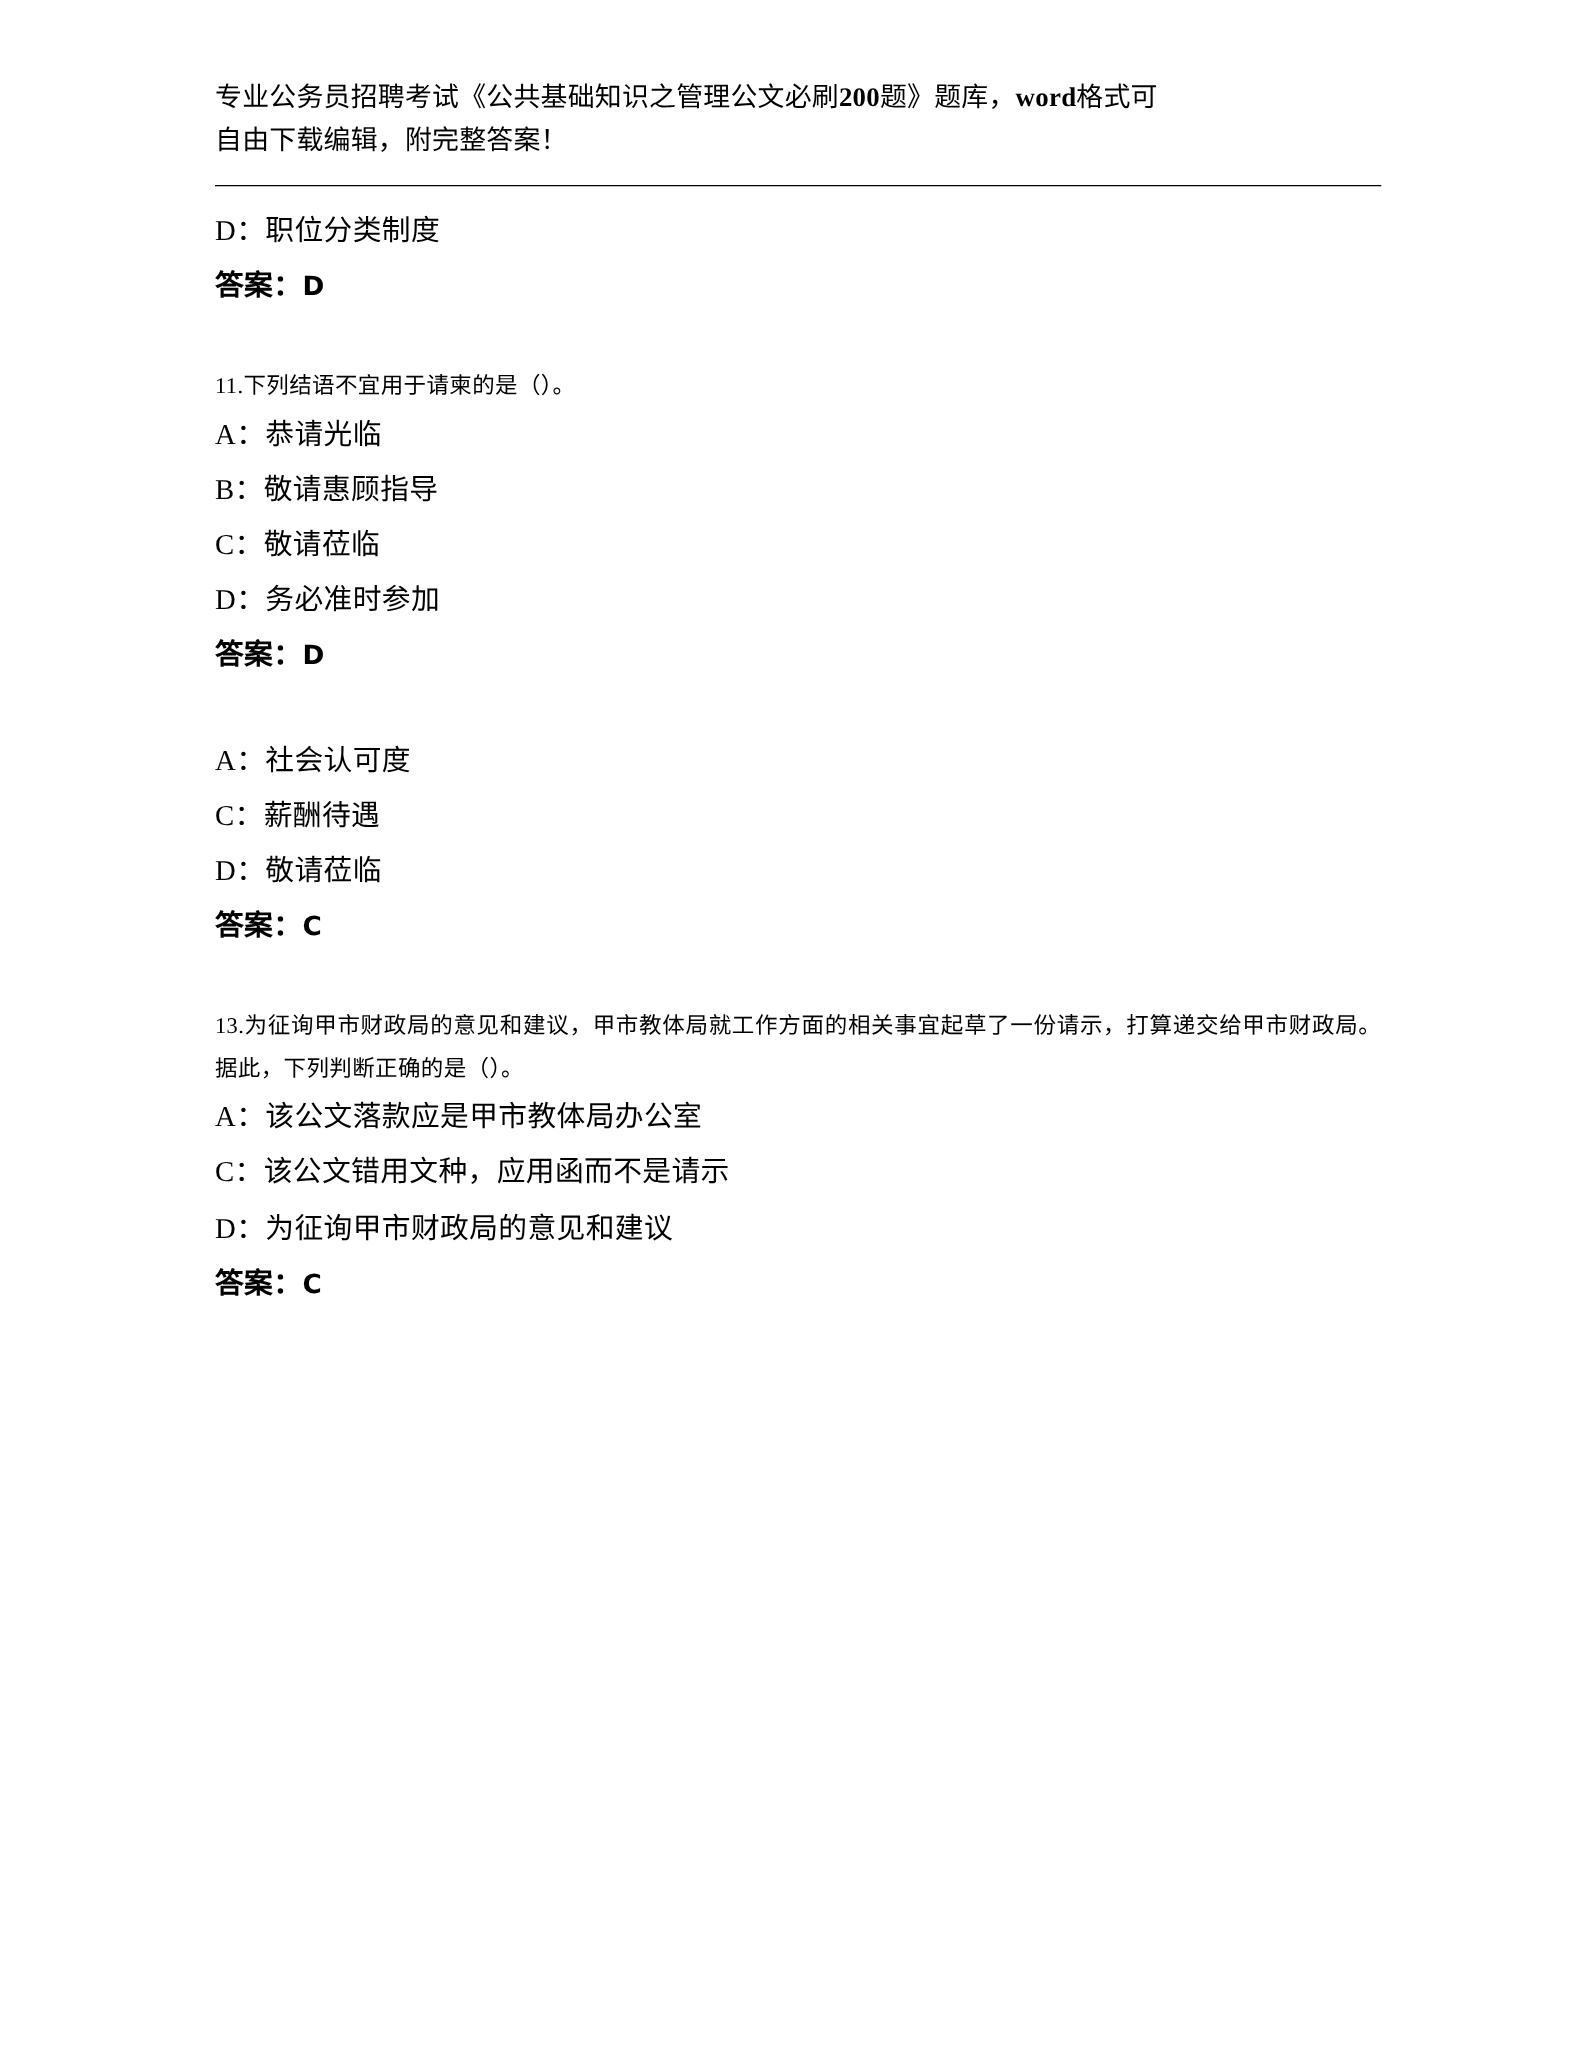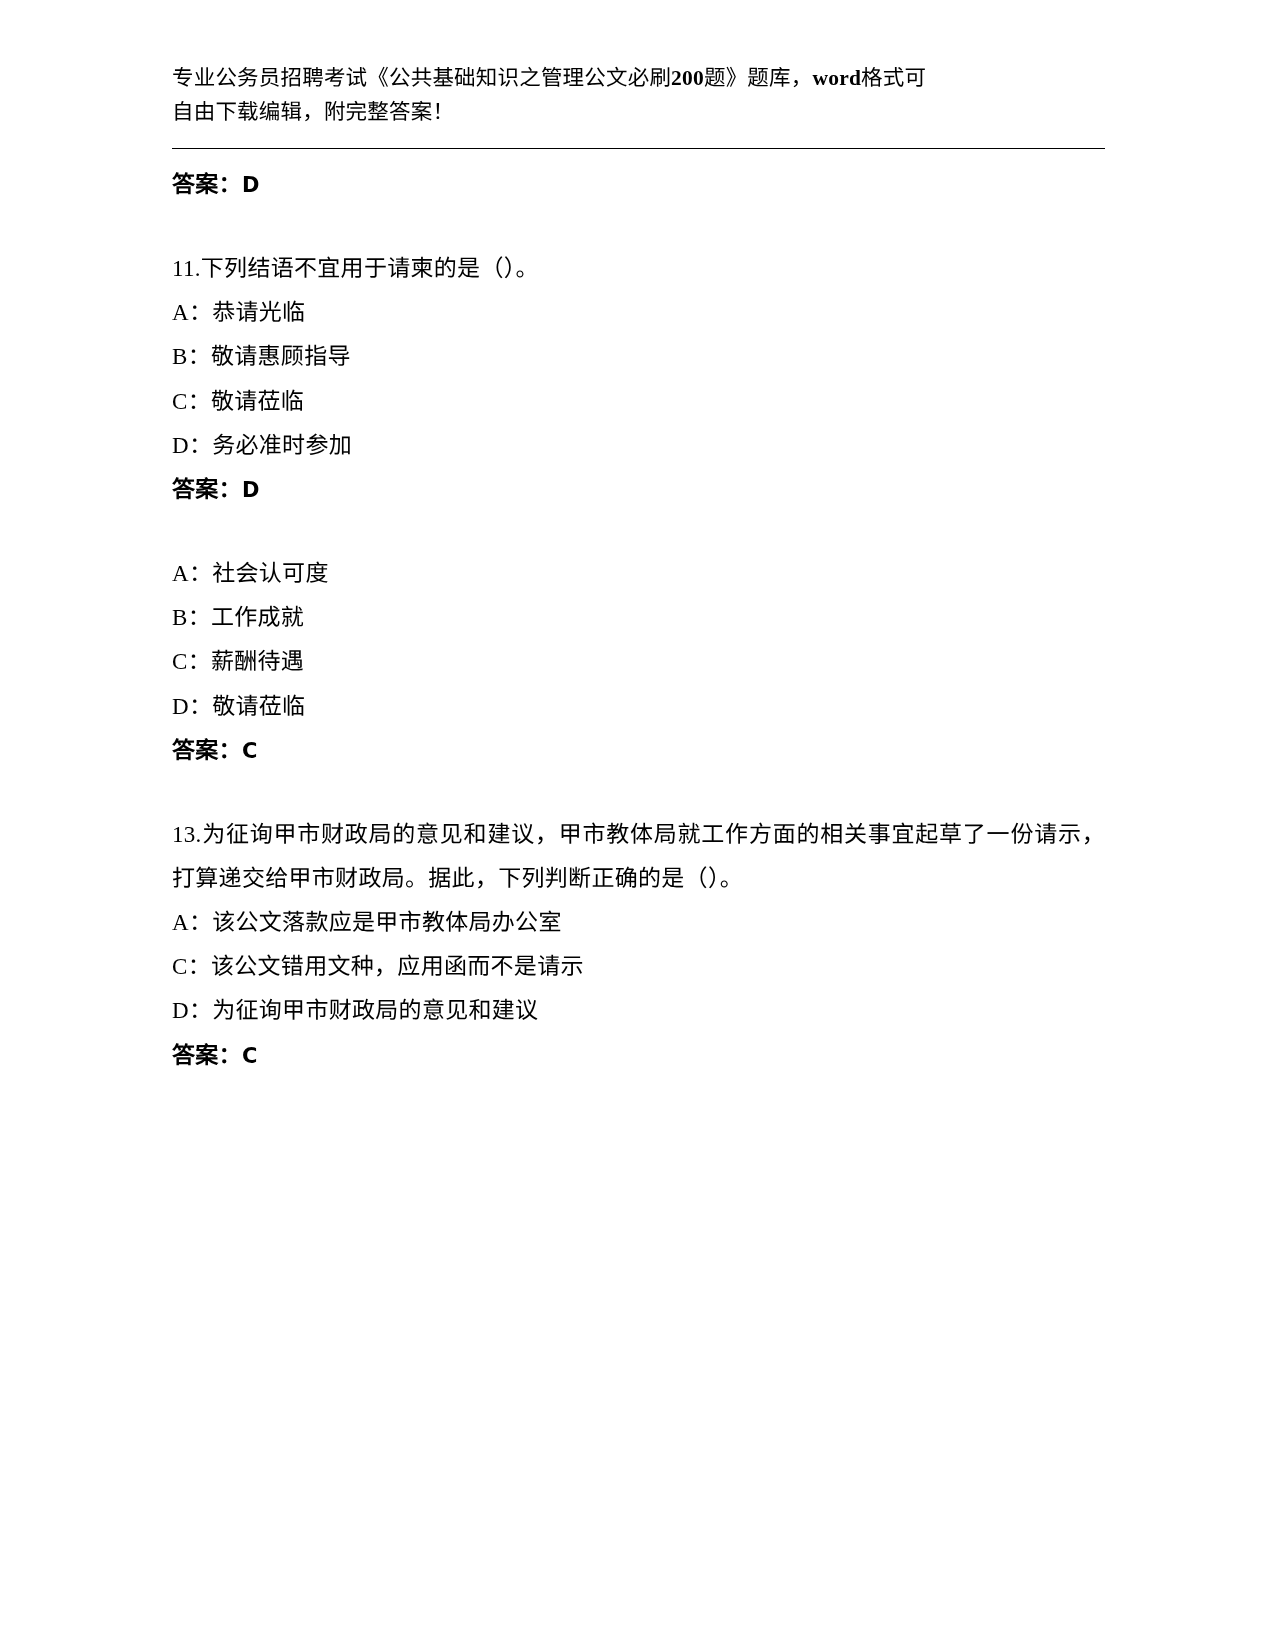--- a/index.html
+++ b/index.html
@@ -46,21 +46,21 @@
     margin: 0;
   }
   .line {
     font-size: 23px;
     line-height: 1.92;
     letter-spacing: 0.3px;
     margin: 0;
     white-space: pre-wrap;
   }
   .qtext {
-    font-size: 23px;
+    font-size: 18px;
     line-height: 1.92;
     letter-spacing: 0.3px;
     margin: 0;
     text-align: justify;
     text-justify: inter-ideograph;
   }
   .answer {
     font-size: 23px;
     line-height: 1.92;
     letter-spacing: 0.3px;
@@ -80,39 +80,39 @@
 <body>
 
 <div class="page">
 
   <div class="doc-header"><span>专业公务员招聘考试《公共基础知识之管理公文必刷</span><span class="bold">200</span><span>题》题库，</span><span class="bold">word</span><span>格式可</span><br><span>自由下载编辑，附完整答案！</span></div>
   <hr class="header-rule">
 
   <div style="height:14px"></div>
 
   <div class="block">
+    <div class="line">D：职位分类制度</div>
     <div class="answer"><span>答案：</span><span class="ans-letter">D</span></div>
   </div>
 
   <div class="gap"></div>
 
   <div class="block">
     <div class="qtext"><span>11.</span><span>下列结语不宜用于请柬的是（）。</span></div>
     <div class="line">A：恭请光临</div>
     <div class="line">B：敬请惠顾指导</div>
     <div class="line">C：敬请莅临</div>
     <div class="line">D：务必准时参加</div>
     <div class="answer"><span>答案：</span><span class="ans-letter">D</span></div>
   </div>
 
   <div class="gap"></div>
 
   <div class="block">
     <div class="line">A：社会认可度</div>
-    <div class="line">B：工作成就</div>
     <div class="line">C：薪酬待遇</div>
     <div class="line">D：敬请莅临</div>
     <div class="answer"><span>答案：</span><span class="ans-letter">C</span></div>
   </div>
 
   <div class="gap"></div>
 
   <div class="block">
     <div class="qtext"><span>13.</span><span>为征询甲市财政局的意见和建议，甲市教体局就工作方面的相关事宜起草了一份请示，打算递交给甲市财政局。据此，下列判断正确的是（）。</span></div>
     <div class="line">A：该公文落款应是甲市教体局办公室</div>

